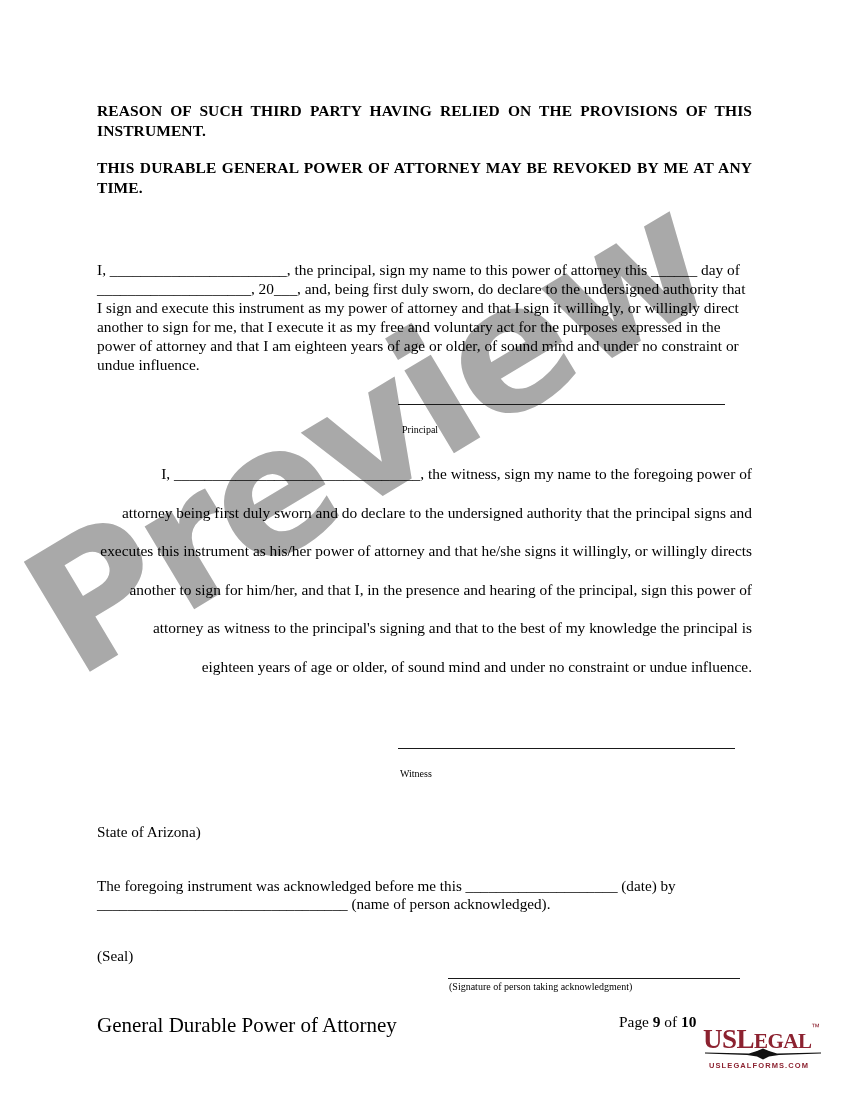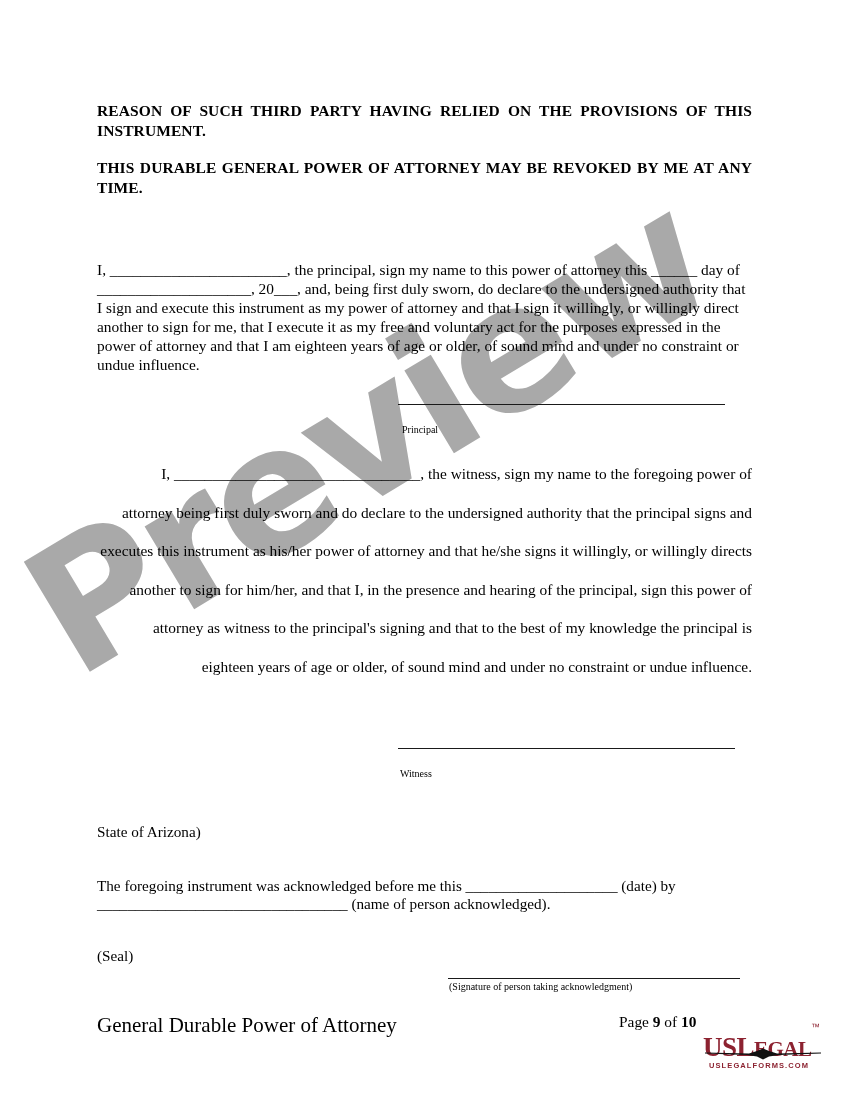--- a/index.html
+++ b/index.html
@@ -109,21 +109,21 @@
   #logo {
     position: absolute;
     left: 703px;
     top: 1020px;
     width: 122px;
     height: 52px;
   }
   #logo .logo-word {
     position: absolute;
     left: 0;
-    top: 12px;
+    top: 4px;
     font-family: "Liberation Serif", "DejaVu Serif", serif;
     font-size: 27px;
     font-weight: bold;
     color: #8c2230;
     letter-spacing: -0.5px;
     white-space: nowrap;
   }
   #logo .logo-word .small-caps {
     font-size: 21px;
   }

